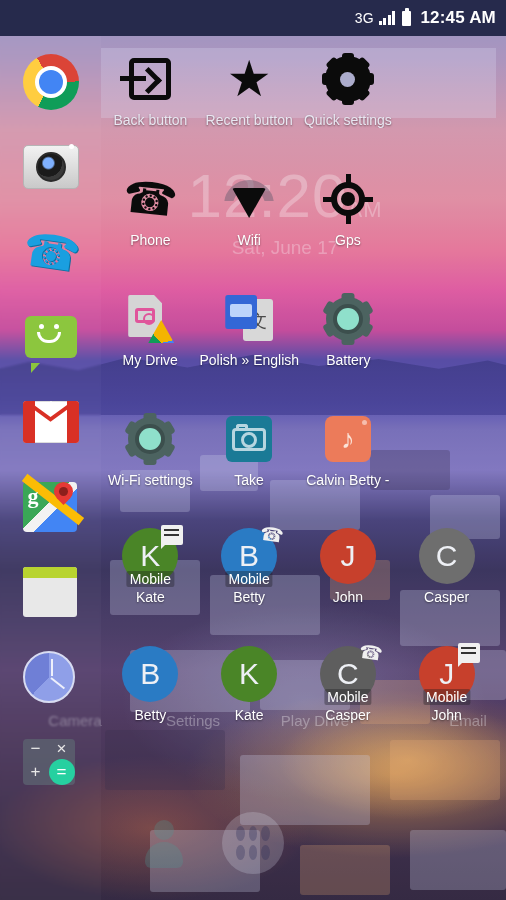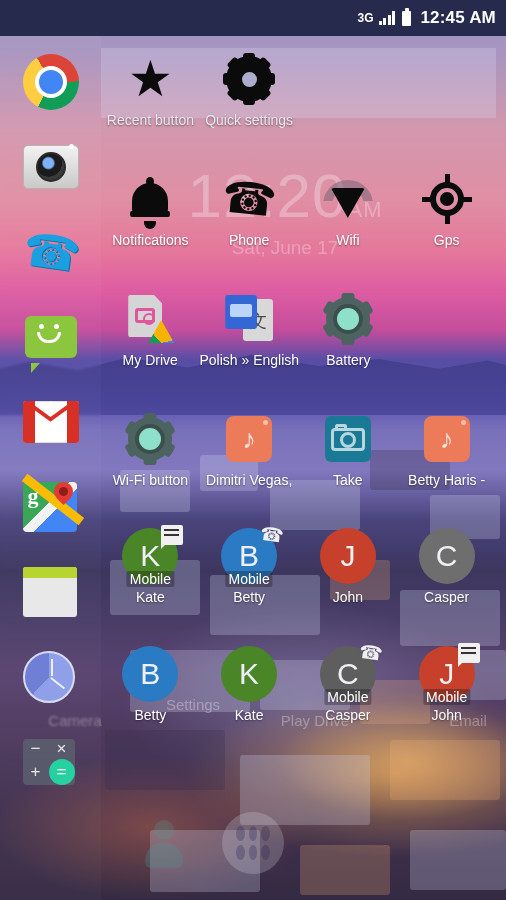--- a/index.html
+++ b/index.html
@@ -51,21 +51,21 @@
 
   
   .statusbar {
     position: absolute; top: 0; left: 0; right: 0; height: 36px;
     background: #262a4c;
     display: flex; align-items: center; justify-content: flex-end;
     padding-right: 10px; gap: 7px;
     color: #ffffff;
     z-index: 60;
   }
-  .sb-3g { font-size: 12px; font-weight: bold; letter-spacing: .2px; margin-right: -2px; }
+  .sb-3g { font-size: 14px; font-weight: normal; letter-spacing: .2px; margin-right: -2px; }
   .sb-signal { display: flex; align-items: flex-end; gap: 1.5px; height: 14px; }
   .sb-signal i { width: 3px; background: #fff; display: block; }
   .sb-signal i:nth-child(1) { height: 4px; }
   .sb-signal i:nth-child(2) { height: 7px; }
   .sb-signal i:nth-child(3) { height: 10px; }
   .sb-signal i:nth-child(4) { height: 14px; }
   .sb-batt { position: relative; width: 9px; height: 15px; background: #fff; border-radius: 1px; }
   .sb-batt:before { content: ""; position: absolute; top: -3px; left: 2.5px; width: 4px; height: 3px; background: #fff; border-radius: 1px 1px 0 0; }
   .sb-time { font-size: 17px; font-weight: bold; letter-spacing: .2px; margin-left: 2px; }
 
@@ -338,21 +338,21 @@
   </div>
 
   <div class="clock-widget">
     <div class="clock-time">
       <span>12:20</span><span class="ampm">AM</span>
     </div>
     <div class="clock-date">Sat, June 17</div>
   </div>
 
   <div class="ghost-label" style="left:20px;top:712px;">Camera</div>
-  <div class="ghost-label" style="left:138px;top:696px;">Settings</div>
+  <div class="ghost-label" style="left:138px;top:712px;">Settings</div>
   <div class="ghost-label" style="left:260px;top:712px;">Play Drive</div>
   <div class="ghost-label" style="left:413px;top:712px;">Email</div>
 
   <div class="dock-ghost person">
     <div class="head"></div>
       <div class="body3"></div>
   </div>
   <div class="dock-ghost drawer">
     <div class="dots">
         <i></i>
@@ -455,20 +455,26 @@
           <span>−</span>
           <span>×</span>
           <span>+</span>
           <span class="eq">=</span>
         </div>
       </div>
     </div>
   </div>
 
   <div class="grid-row" style="top:48px;">
+    <div class="cell nav">
+      <div class="glyph">
+          <div class="k-back"></div>
+        </div>
+      <div class="lbl">Back button</div>
+    </div>
     <div class="cell nav">
       <div class="glyph">
           <div class="k-star">★</div>
         </div>
       <div class="lbl">Recent button</div>
     </div>
     <div class="cell nav">
       <div class="glyph">
         <div class="k-gear">
           <span class="tooth" style="transform:translate(-50%,-50%) rotate(0deg)"></span>
@@ -479,30 +485,20 @@
             <span class="hole"></span>
         </div>
       </div>
       <div class="lbl">Quick settings</div>
     </div>
   </div>
 
   <div class="grid-row" style="top:168px;">
     <div class="cell">
       <div class="glyph">
-          <div class="k-bell">
-            <span class="top"></span>
-            <span class="b"></span>
-            <span class="cl"></span>
-          </div>
-        </div>
-      <div class="lbl">Notifications</div>
-    </div>
-    <div class="cell">
-      <div class="glyph">
           <div class="k-phone">☎</div>
         </div>
       <div class="lbl">Phone</div>
     </div>
     <div class="cell">
       <div class="glyph">
           <div class="k-wifi">
             <span class="arc"></span>
             <span class="fan"></span>
           </div>
@@ -563,47 +559,39 @@
     <div class="cell">
       <div class="glyph">
           <div class="i-gear2">
         <span class="tooth2" style="transform:translate(-50%,-50%) rotate(0deg)"></span>
         <span class="tooth2" style="transform:translate(-50%,-50%) rotate(60deg)"></span>
         <span class="tooth2" style="transform:translate(-50%,-50%) rotate(120deg)"></span>
         <span class="g"></span>
             <span class="c"></span>
       </div>
         </div>
-      <div class="lbl">Wi-Fi button</div>
-    </div>
-    <div class="cell">
-      <div class="glyph">
-          <div class="i-music">
-            <span class="corner"></span>
-          </div>
-        </div>
-      <div class="lbl">Dimitri Vegas,</div>
+      <div class="lbl">Wi-Fi settings</div>
     </div>
     <div class="cell">
       <div class="glyph">
           <div class="i-camshort">
         <span class="body2"></span>
             <span class="bump"></span>
             <span class="lens"></span>
       </div>
         </div>
       <div class="lbl">Take</div>
     </div>
     <div class="cell">
       <div class="glyph">
           <div class="i-music">
             <span class="corner"></span>
           </div>
         </div>
-      <div class="lbl">Betty Haris -</div>
+      <div class="lbl">Calvin Betty -</div>
     </div>
   </div>
 
   <div class="grid-row" style="top:525px;">
     <div class="cell">
       <div class="glyph">
           <div class="contact">
         <div class="circle" style="background:#4a8527">K</div>
         <div class="badge msg"></div>
         <div class="mob">Mobile</div>

